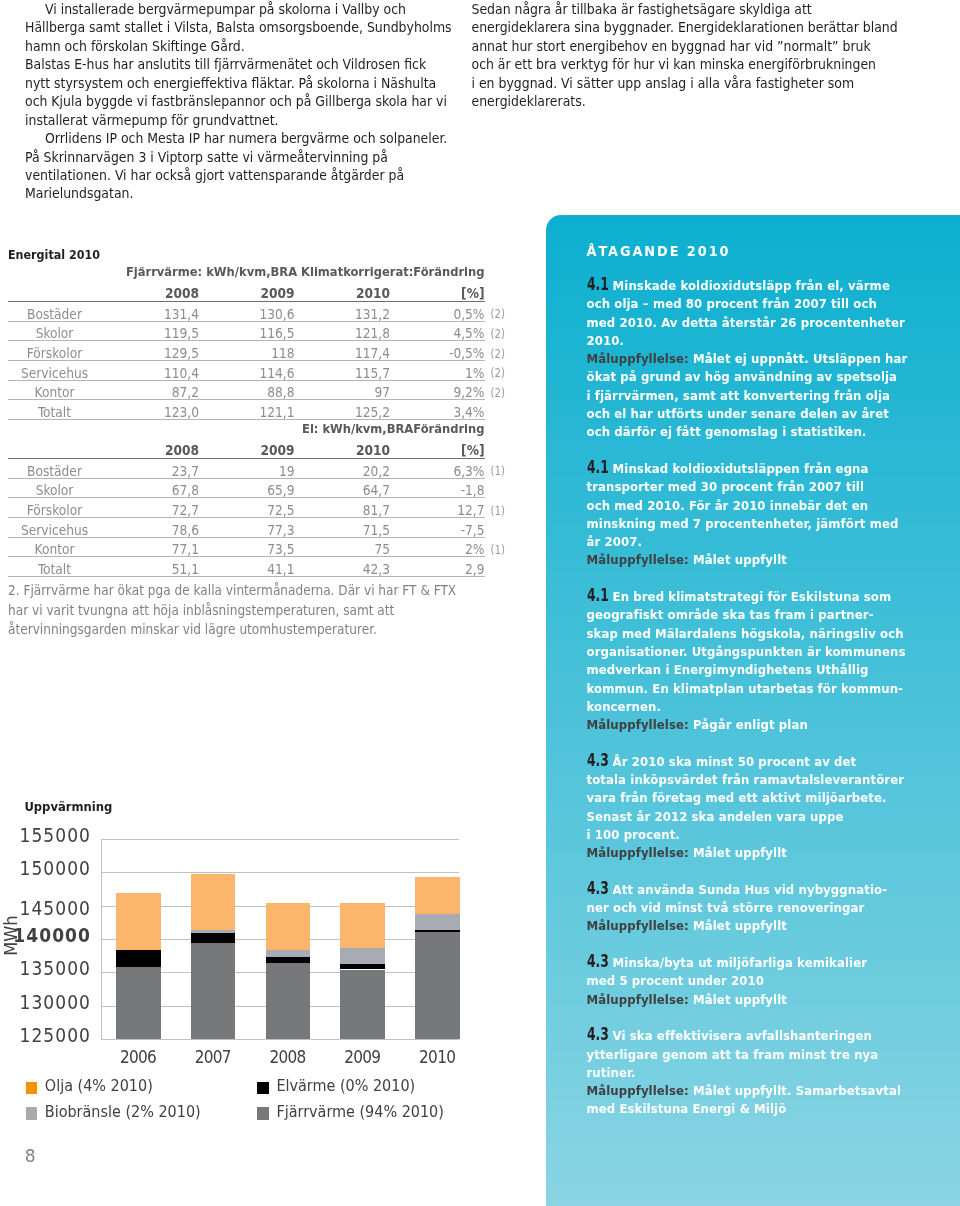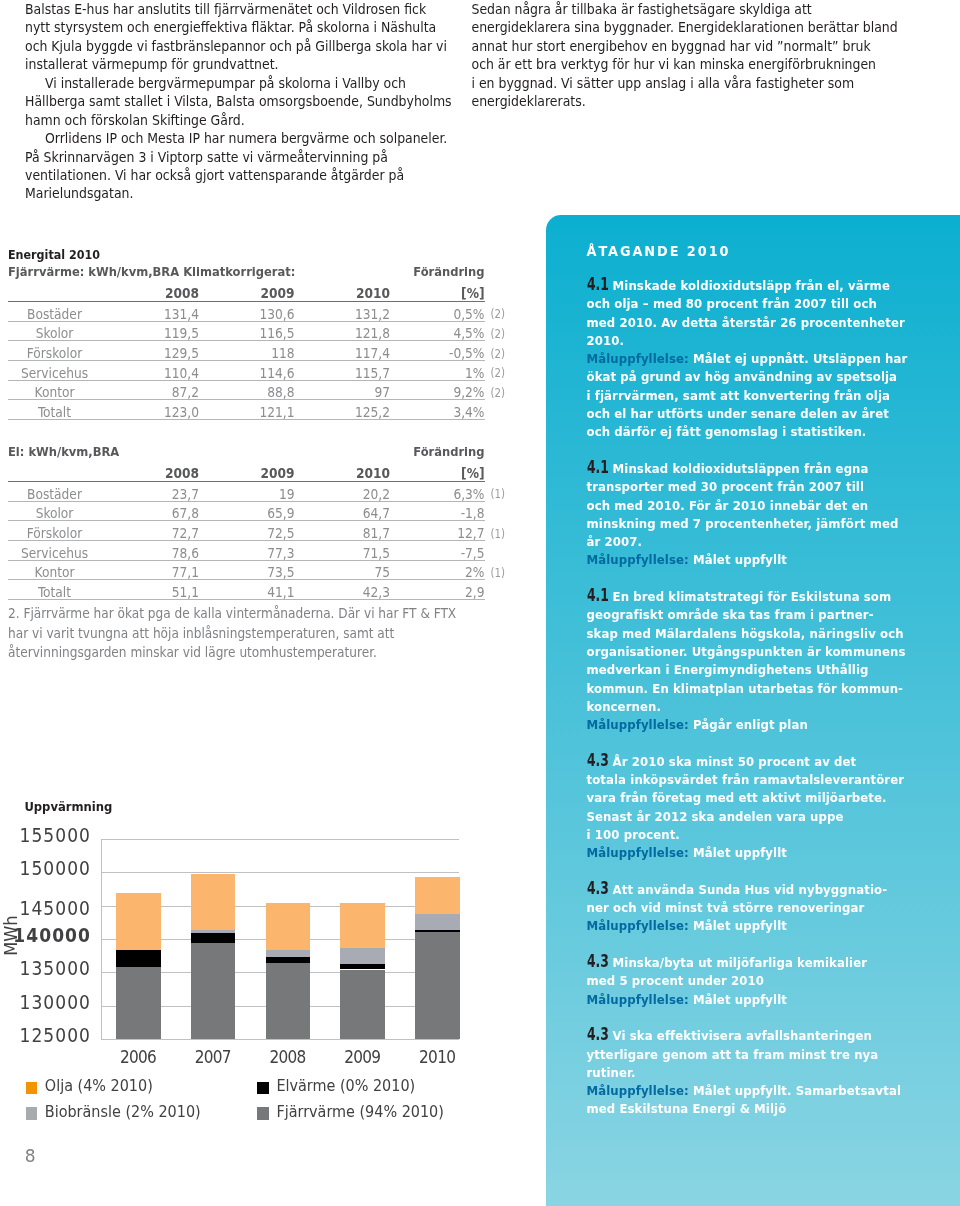--- a/index.html
+++ b/index.html
@@ -12,24 +12,24 @@
   .bodytext{position:absolute;color:#231f20;font-size:13.88px;line-height:18.43px;}
   .bodytext p{margin:0;white-space:nowrap;}
   .bodytext p.ind{text-indent:20px;}
   #intro-left{left:25px;top:0px;width:440px;}
   #intro-right{left:471.5px;top:0px;width:440px;}
 
   
   #energital{position:absolute;left:8px;top:247px;width:520px;color:#939598;}
   .e-head{font-weight:bold;font-size:12.4px;color:#231f20;line-height:16px;
           height:16px;}
-  .tblock{margin-top:23px;}
+  .tblock{}
   .tblock.first{margin-top:0;}
   .t-title{font-weight:bold;font-size:12.8px;color:#58595b;line-height:18px;
-           height:18px;display:flex;justify-content:space-between;width:476.5px;}
+           height:18px;display:flex;justify-content:flex-end;width:476.5px;}
   table.dt{border-collapse:collapse;width:506.5px;font-size:13.6px;color:#8b8d8f;
            table-layout:fixed;}
   col.c0{width:93px}col.c1{width:98px}col.c2{width:95.5px}col.c3{width:95.5px}
   col.c4{width:94.5px}col.c5{width:30px}
   table.dt th{font-weight:bold;font-size:13.6px;color:#58595b;padding:3px 0 0 0;
               text-align:right;height:17px;vertical-align:bottom;}
   table.dt td{padding:0;text-align:right;height:18.68px;
               border-bottom:1px solid #b3b5b7;vertical-align:bottom;
               line-height:14px;}
   table.dt tr.hdr th{border-bottom:1.4px solid #6d6e71;}
@@ -70,30 +70,30 @@
          background:linear-gradient(180deg,#0cafd0 0%,#8bd5e3 100%);}
   #panel-inner{position:absolute;left:586.5px;top:246px;width:345px;}
   #panel-head{font-weight:bold;font-size:14.3px;color:#fff;letter-spacing:1.95px;
               line-height:11px;height:11px;}
   .cm{position:absolute;left:0;font-size:13px;line-height:18.3px;color:#fff;
       font-weight:bold;white-space:nowrap;letter-spacing:0.1px;}
   #cm-host{position:relative;top:18px;}
   .cm .num{color:#231f20;font-size:17.4px;font-weight:bold;letter-spacing:0;
            display:inline-block;transform:scaleX(0.79);transform-origin:left center;
            width:21.9px;vertical-align:baseline;}
-  .cm .ful{color:#0369a1;}
+  .cm .ful{color:#404040;}
 </style>
 </head>
 <body>
 
 <div id="page">
 
   <div class="bodytext" id="intro-left">
+      <p class="para ind">Vi installerade bergvärmepumpar på skolorna i Vallby och<br>Hällberga samt stallet i Vilsta, Balsta omsorgsboende, Sundbyholms<br>hamn och förskolan Skiftinge Gård.</p>
       <p class="para">Balstas E-hus har anslutits till fjärrvärmenätet och Vildrosen fick<br>nytt styrsystem och energieffektiva fläktar. På skolorna i Näshulta<br>och Kjula byggde vi fastbränslepannor och på Gillberga skola har vi<br>installerat värmepump för grundvattnet.</p>
-      <p class="para ind">Vi installerade bergvärmepumpar på skolorna i Vallby och<br>Hällberga samt stallet i Vilsta, Balsta omsorgsboende, Sundbyholms<br>hamn och förskolan Skiftinge Gård.</p>
       <p class="para ind">Orrlidens IP och Mesta IP har numera bergvärme och solpaneler.<br>På Skrinnarvägen 3 i Viptorp satte vi värmeåtervinning på<br>ventilationen. Vi har också gjort vattensparande åtgärder på<br>Marielundsgatan.</p>
     </div>
   <div class="bodytext" id="intro-right">
       <p class="para">Sedan några år tillbaka är fastighetsägare skyldiga att<br>energideklarera sina byggnader. Energideklarationen berättar bland<br>annat hur stort energibehov en byggnad har vid ”normalt” bruk<br>och är ett bra verktyg för hur vi kan minska energiförbrukningen<br>i en byggnad. Vi sätter upp anslag i alla våra fastigheter som<br>energideklarerats.</p>
     </div>
 
   <div id="energital">
     <div class="e-head">Energital 2010</div>
     <div id="tables-host">
         <div class="tblock first">

